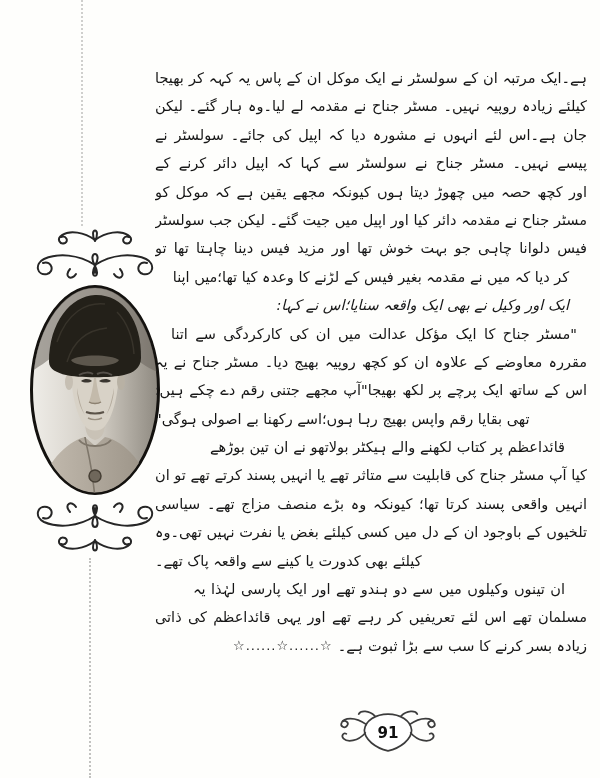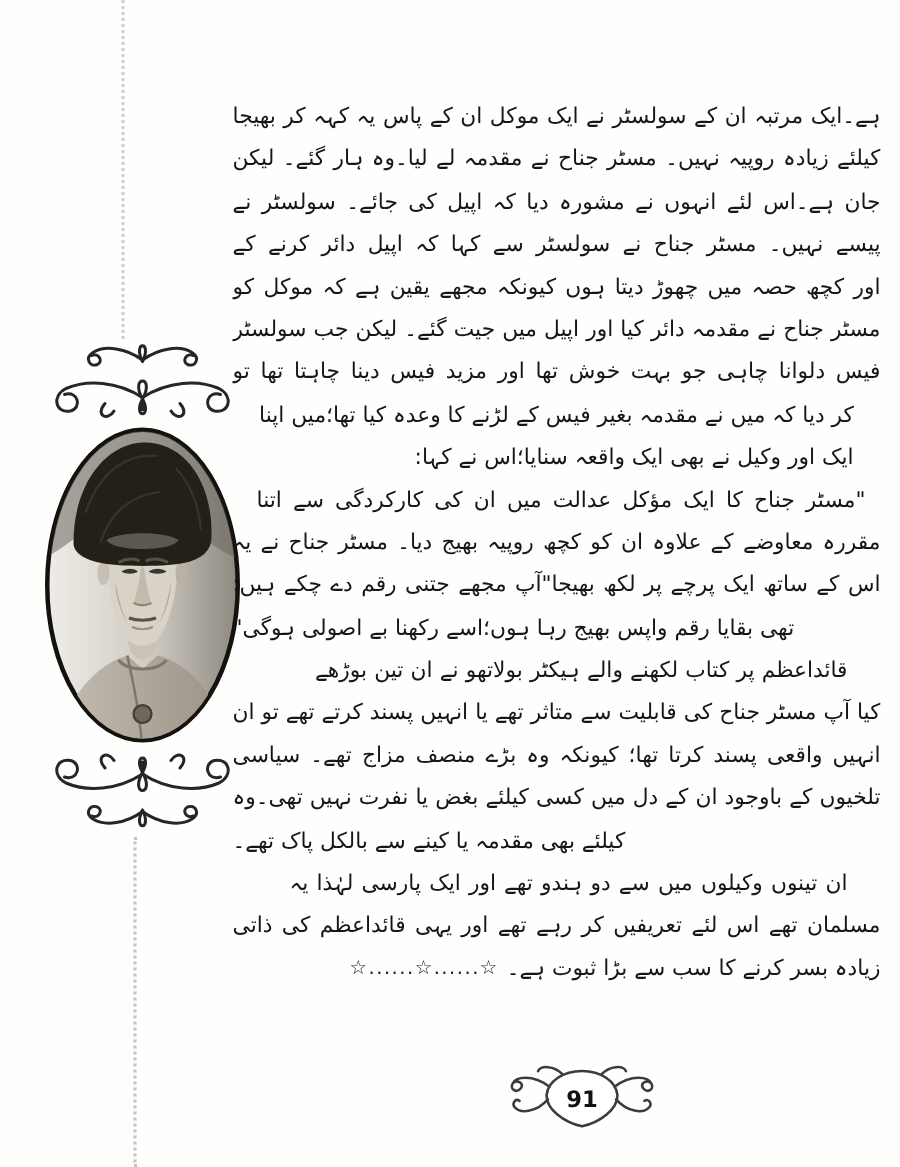--- a/index.html
+++ b/index.html
@@ -37,21 +37,21 @@
     height:28.4px;line-height:28.4px;overflow:hidden;
     text-align:justify;text-align-last:justify;
     white-space:normal;
   }
   .line.l-center{text-align:center;text-align-last:center;}
   .line.l-right{text-align:right;text-align-last:right;}
   .line.l-left{text-align:center;text-align-last:left;}
   .line.ind-sm{padding-right:10px;padding-left:16px;}
   .line.ind-mid{padding-right:22px;padding-left:55px;}
   .line.ind-mid2{padding-right:22px;padding-left:38px;}
-  .line.ind{padding-right:18px;}
+  .line.ind{padding-right:18px;font-style:italic;}
   .line.l-last{position:relative;text-align:right;text-align-last:right;}
   .stars{
     position:absolute;left:78px;top:0;
     direction:ltr;font-size:13px;letter-spacing:1px;color:#222;
   }
   
   .pagenum{position:absolute;left:336px;top:706px;width:104px;height:52px;}
   .pagenum text{
     font-family:"DejaVu Sans",sans-serif;font-weight:bold;
     fill:#111;
@@ -159,21 +159,21 @@
     <div class="line l-center">کر دیا کہ میں نے مقدمہ بغیر فیس کے لڑنے کا وعدہ کیا تھا؛میں اپنا وعدہ نہیں توڑ سکتا۔"</div>
     <div class="line l-right ind">ایک اور وکیل نے بھی ایک واقعہ سنایا؛اس نے کہا:</div>
     <div class="line ind-sm">"مسٹر جناح کا ایک مؤکل عدالت میں ان کی کارکردگی سے اتنا متاثر ہوا کہ اس نے</div>
     <div class="line">مقررہ معاوضے کے علاوہ ان کو کچھ روپیہ بھیج دیا۔ مسٹر جناح نے یہ فاضل رقم واپس کردی اور</div>
     <div class="line">اس کے ساتھ ایک پرچے پر لکھ بھیجا"آپ مجھے جتنی رقم دے چکے ہیں؛فیس اتنی ہی طے ہوئی</div>
     <div class="line l-left">تھی بقایا رقم واپس بھیج رہا ہوں؛اسے رکھنا بے اصولی ہوگی"</div>
     <div class="line ind-mid">قائداعظم پر کتاب لکھنے والے ہیکٹر بولاتھو نے ان تین بوڑھے وکیلوں سے پوچھا کہ</div>
     <div class="line">کیا آپ مسٹر جناح کی قابلیت سے متاثر تھے یا انہیں پسند کرتے تھے تو ان میں سے ایک بولا: میں</div>
     <div class="line">انہیں واقعی پسند کرتا تھا؛ کیونکہ وہ بڑے منصف مزاج تھے۔ سیاسی زندگی کے اختلافات اور</div>
     <div class="line">تلخیوں کے باوجود ان کے دل میں کسی کیلئے بغض یا نفرت نہیں تھی۔وہ سخت ضرور تھے لیکن کسی</div>
-    <div class="line l-left">کیلئے بھی مقدمہ یا کینے سے بالکل پاک تھے۔</div>
+    <div class="line l-left">کیلئے بھی کدورت یا کینے سے واقعہ پاک تھے۔</div>
     <div class="line ind-mid2">ان تینوں وکیلوں میں سے دو ہندو تھے اور ایک پارسی لہٰذا یہ بھی نہیں کہا جاسکتا کہ وہ</div>
     <div class="line">مسلمان تھے اس لئے تعریفیں کر رہے تھے اور یہی قائداعظم کی ذاتی دیانتداری اور پروقار</div>
     <div class="line l-last">
       <span>زیادہ بسر کرنے کا سب سے بڑا ثبوت ہے۔</span>
       <span class="stars">☆......☆......☆</span>
     </div>
   </div>
 
   <svg class="pagenum" viewBox="0 0 110 52" fill="none" stroke="#3c3c3c" stroke-width="1.8" stroke-linecap="round">
     <path d="M55,7 C68,7 79,14 80,24 C80,34 68,43 55,46 C42,43 30,34 30,24 C31,14 42,7 55,7 Z" fill="#ffffff"></path>

